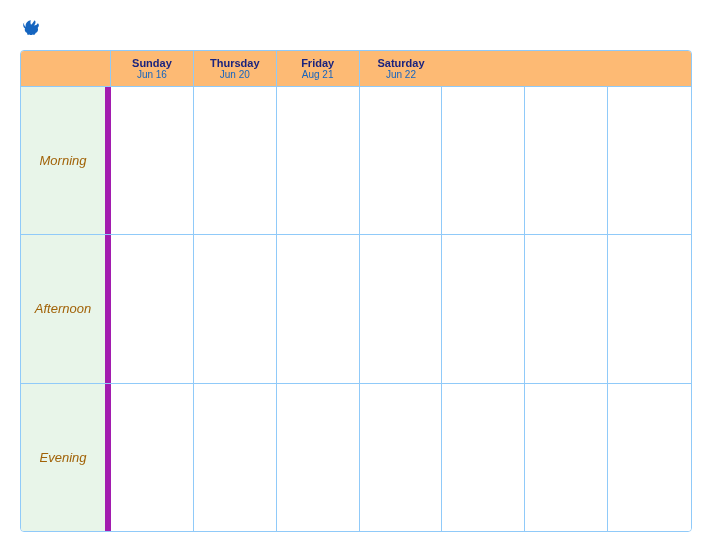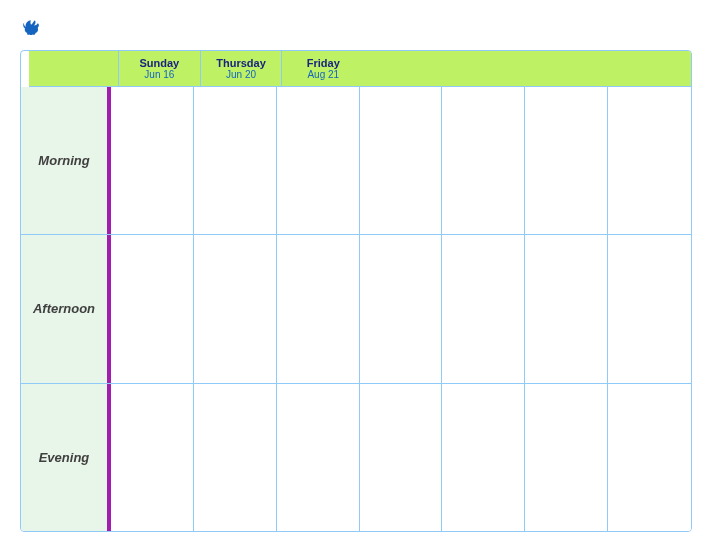--- a/index.html
+++ b/index.html
@@ -72,23 +72,22 @@
       border: 1.5px solid #90caf9;
       border-radius: 4px;
       overflow: hidden;
       display: flex;
       flex-direction: column;
     }
 
     .cal-header-row {
       display: grid;
       grid-template-columns: 90px repeat(7, 1fr);
-      background: #bef264;
+      background: #fdba74;
       border-bottom: 1.5px solid #90caf9;
-      margin-left: 8px;
     }
 
     .cal-header-cell {
       padding: 6px 4px;
       text-align: center;
       border-right: 1px solid #90caf9;
       display: flex;
       flex-direction: column;
       align-items: center;
       justify-content: center;
@@ -138,24 +137,24 @@
 
     .cal-row:last-child {
       border-bottom: none;
     }
 
     .cal-row-label {
       background: #e8f5e9;
       display: flex;
       align-items: center;
       justify-content: center;
-      border-right: 4px solid #a21caf;
-      font-size: 13px;
-      font-weight: 700;
-      color: #404040;
+      border-right: 6px solid #a21caf;
+      font-size: 13px;
+      font-weight: 400;
+      color: #a16207;
       font-style: italic;
     }
 
     .cal-cell {
       border-right: 1px solid #90caf9;
       background: #fff;
     }
 
     .cal-cell:last-child {
       border-right: none;
@@ -198,20 +197,24 @@
       <span class="col-day-label">Jun 16</span>
     </div>
         <div class="cal-header-cell">
       <span class="col-day-name">Thursday</span>
       <span class="col-day-label">Jun 20</span>
     </div>
         <div class="cal-header-cell">
       <span class="col-day-name">Friday</span>
       <span class="col-day-label">Aug 21</span>
     </div>
+        <div class="cal-header-cell">
+      <span class="col-day-name">Saturday</span>
+      <span class="col-day-label">Jun 22</span>
+    </div>
       </div>
 
     <div class="cal-body">
     <div class="cal-row">
           <div class="cal-row-label">Morning</div>
           <div class="cal-cell"></div>
           <div class="cal-cell"></div>
           <div class="cal-cell"></div>
           <div class="cal-cell"></div>
           <div class="cal-cell"></div>

